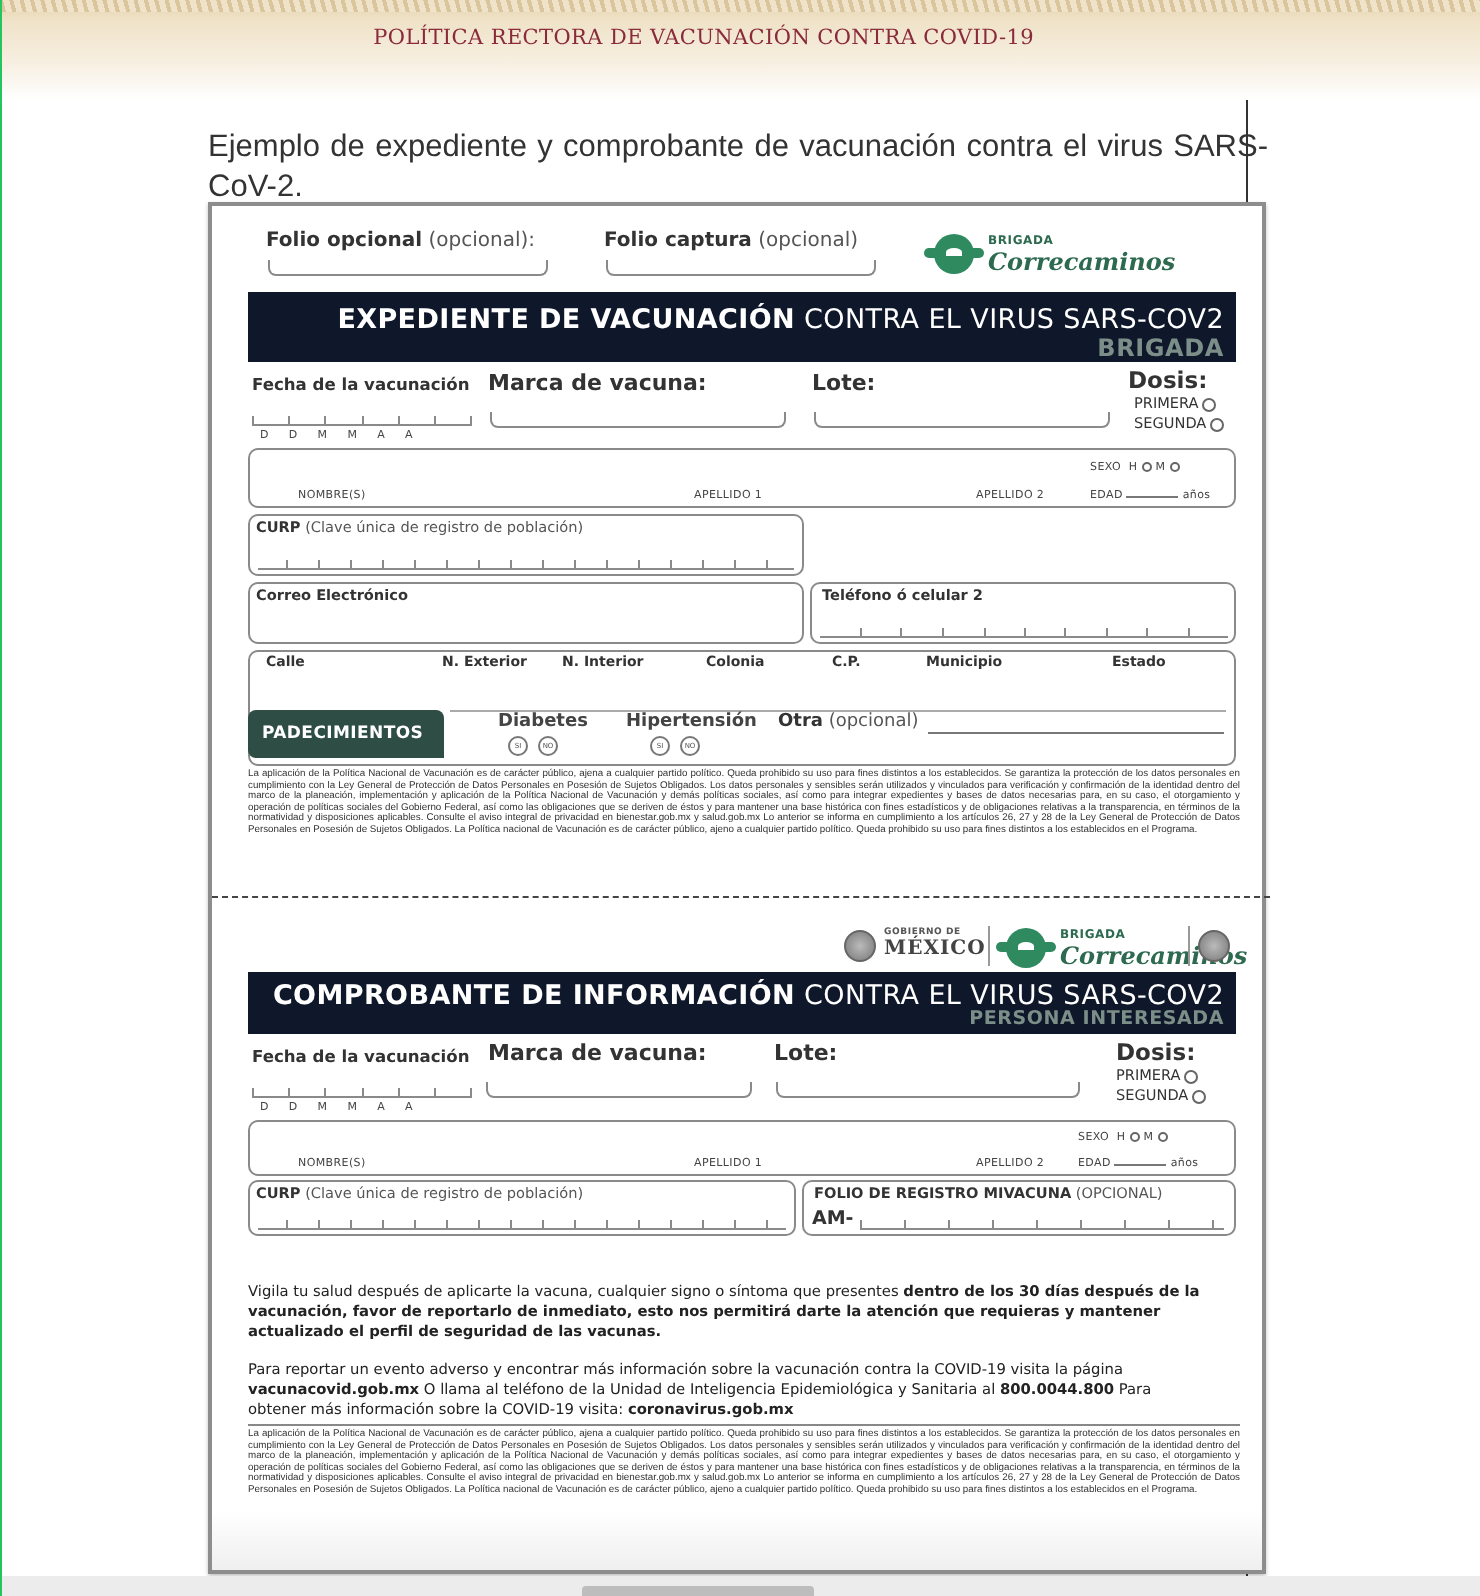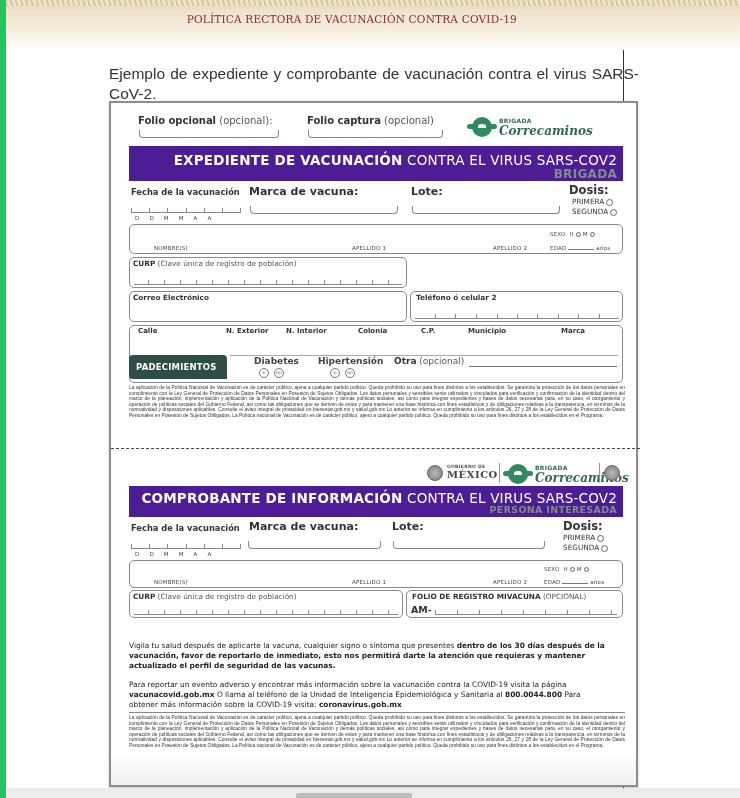--- a/index.html
+++ b/index.html
@@ -1,33 +1,33 @@
 <!DOCTYPE html>
 <html><head>
 <meta charset="utf-8">
 <style>
   * { box-sizing: border-box; margin: 0; padding: 0; }
   html, body { width: 740px; height: 798px; overflow: hidden; background: #fff; font-family: "DejaVu Sans", sans-serif; }
-  .page { position: relative; width: 624px; height: 798px; background: #fff; border-left: 6px solid #22c55e; border-right: 1px solid #333; }
+  .page { position: relative; width: 624px; height: 798px; background: #fff; border-left: 1px solid #22c55e; border-right: 1px solid #333; }
   .top-band { position: absolute; left: 0; top: 0; width: 740px; height: 50px;
     background: linear-gradient(#e6d3ac 0px, #efe2c8 10px, #f6eedf 30px, #fff 50px); }
   .top-pattern { position: absolute; left: 0; top: 0; width: 740px; height: 6px;
     background: repeating-linear-gradient(75deg, #d8c39a 0 2px, #f0e4cc 2px 5px); opacity: .9; }
   .running-head { position: absolute; right: 106px; top: 13px; font-family: "DejaVu Serif", serif; font-size: 10.5px; letter-spacing: .2px; color: #8a2a3a; }
   .intro { position: absolute; left: 103px; top: 64px; width: 530px; font-family: "Liberation Sans", sans-serif; font-size: 15.5px; line-height: 20px; color: #333; text-align: justify; text-align-last: left; }
 
   .form { position: absolute; left: 103px; top: 101px; width: 529px; height: 686px; border: 2px solid #8d8d8d; background: #fff; box-shadow: 0 1px 2px rgba(0,0,0,.25); }
   .form-fade { position: absolute; left: 0; bottom: 0; width: 100%; height: 30px; background: linear-gradient(#fff, #efefef); }
   .abs { position: absolute; }
   .lbl { font-size: 9px; color: #333; white-space: nowrap; }
   .lbl b { font-weight: bold; }
   .lbl span.light { font-weight: normal; color: #555; }
   .box { position: absolute; border: 1px solid #8a8a8a; border-radius: 5px; }
   .bracket { position: absolute; border: 1px solid #8a8a8a; border-top: none; border-radius: 0 0 4px 4px; height: 8px; }
-  .band { position: absolute; left: 18px; width: 494px; background: #4c1d95; color: #fff; }
+  .band { position: absolute; left: 18px; width: 494px; background: #0f172a; color: #fff; }
   .band-title { position: absolute; right: 6px; top: 6px; font-size: 13.5px; letter-spacing: .2px; white-space: nowrap; }
   .band-title b { font-weight: 800; }
   .band-sub { position: absolute; right: 6px; top: 21px; font-size: 12px; font-weight: bold; color: #7b8e88; letter-spacing: .3px; white-space: nowrap; }
   .band-sub.small { font-size: 9.5px; top: 20px; margin-left: 48px; }
   .ticks { position: absolute; height: 6px; border-bottom: 1px solid #8a8a8a; }
   .ticks i { position: absolute; bottom: 0; width: 1px; height: 4px; background: #8a8a8a; }
   .tiny { font-size: 5.5px; color: #444; white-space: nowrap; letter-spacing: .2px; }
   .radio { display: inline-block; width: 7px; height: 7px; border: 1px solid #666; border-radius: 50%; vertical-align: middle; margin-left: 2px; }
   .circ { position: absolute; width: 10px; height: 10px; border: 1px solid #777; border-radius: 50%; font-size: 3.5px; line-height: 8px; text-align: center; color: #555; }
   .fine { position: absolute; left: 18px; width: 496px; font-family: "Liberation Sans", sans-serif; font-size: 4.9px; line-height: 5.6px; color: #333; text-align: justify; }
@@ -153,21 +153,21 @@
         </div>
     </div>
 
     <div class="box" style="left:18px;top:222px;width:494px;height:58px">
       <div class="abs lbl" style="left:8px;top:1px;font-size:7px;font-weight:bold">Calle</div>
       <div class="abs lbl" style="left:96px;top:1px;font-size:7px;font-weight:bold">N. Exterior</div>
       <div class="abs lbl" style="left:156px;top:1px;font-size:7px;font-weight:bold">N. Interior</div>
       <div class="abs lbl" style="left:228px;top:1px;font-size:7px;font-weight:bold">Colonia</div>
       <div class="abs lbl" style="left:291px;top:1px;font-size:7px;font-weight:bold">C.P.</div>
       <div class="abs lbl" style="left:338px;top:1px;font-size:7px;font-weight:bold">Municipio</div>
-      <div class="abs lbl" style="left:431px;top:1px;font-size:7px;font-weight:bold">Marca</div>
+      <div class="abs lbl" style="left:431px;top:1px;font-size:7px;font-weight:bold">Estado</div>
       <div class="abs" style="left:100px;top:29px;width:388px;border-top:1px solid #aaa"></div>
     </div>
     <div class="pad-tab" style="top:252px">PADECIMIENTOS</div>
     <div class="abs lbl" style="left:143px;top:253px;font-size:9px;font-weight:bold;color:#444">Diabetes</div>
     <div class="circ" style="left:148px;top:265px">SI</div>
     <div class="circ" style="left:163px;top:265px">NO</div>
     <div class="abs lbl" style="left:207px;top:253px;font-size:9px;font-weight:bold;color:#444">Hipertensión</div>
     <div class="circ" style="left:219px;top:265px">SI</div>
     <div class="circ" style="left:234px;top:265px">NO</div>
     <div class="abs lbl" style="left:283px;top:253px;font-size:9px"><b>Otra</b><span class="light"> (opcional)</span></div>

